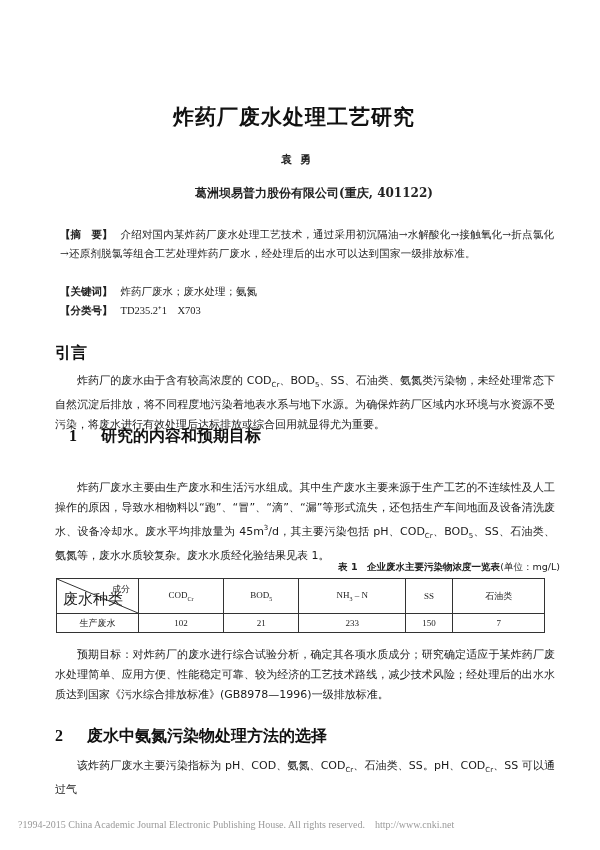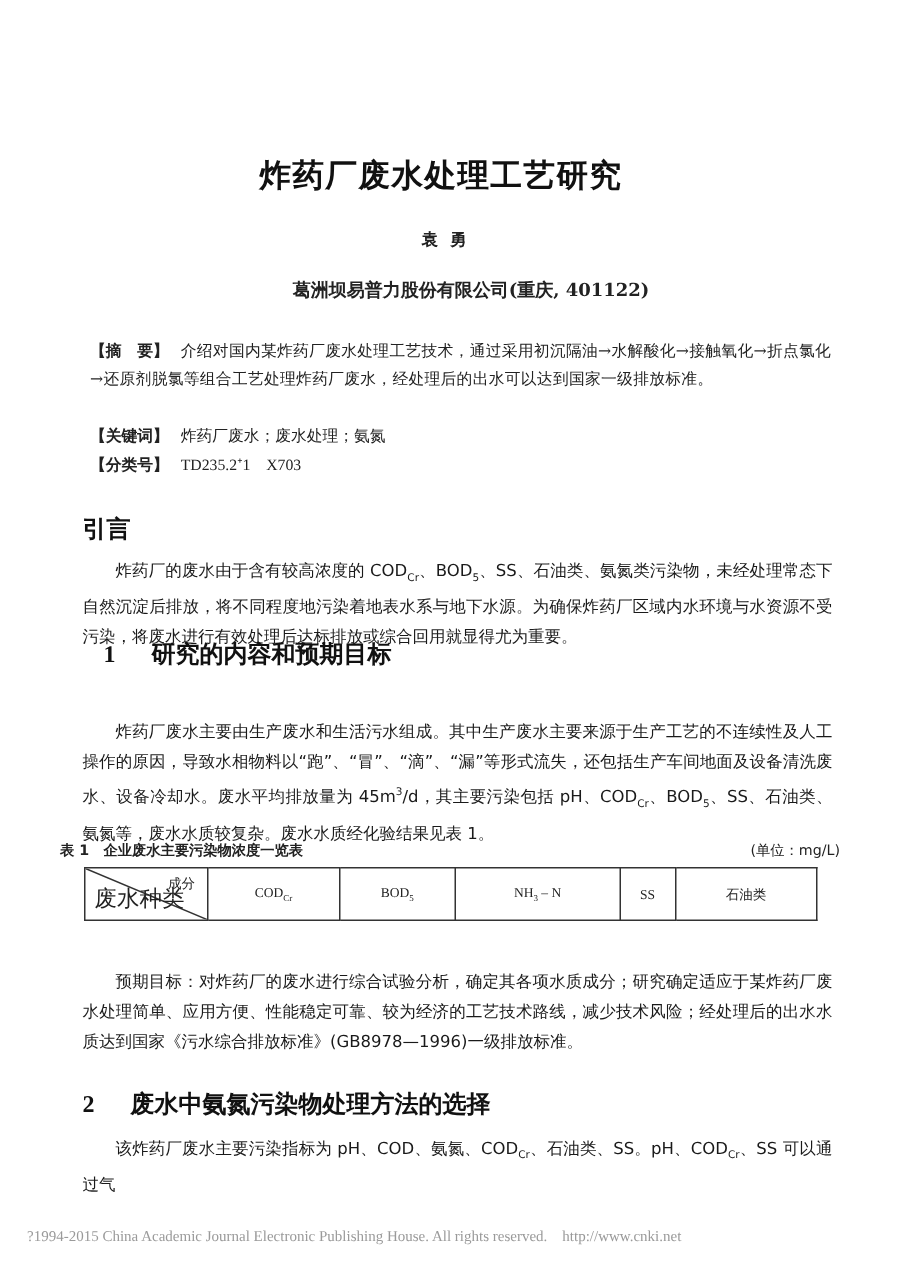--- a/index.html
+++ b/index.html
@@ -37,21 +37,21 @@
       position: absolute; left: 55px; width: 500px; font-size: 11px; line-height: 20px; color: #1a1a1a;
       text-indent: 22px; text-align: justify;
       font-family: "DejaVu Sans", "Liberation Sans", sans-serif;
     }
     .para sub { font-size: 7px; }
     .para sup { font-size: 7px; }
     .tbl-caption {
       position: absolute; top: 561px; left: 40px; width: 520px; font-size: 9.5px; font-weight: bold;
       font-family: "DejaVu Sans", "Liberation Sans", sans-serif; color: #222;
     }
-    .tbl-caption .cap { position: absolute; left: 0; width: 460px; text-align: left; }
+    .tbl-caption .cap { position: absolute; left: 0; width: 460px; text-align: right; }
     .tbl-caption .unit { position: absolute; right: 0; font-weight: normal; }
     table.data {
       position: absolute; top: 578px; left: 56px; width: 489px; border-collapse: collapse;
       font-size: 9px; color: #222; font-family: "Liberation Serif", serif;
       border: 1.5px solid #222;
     }
     table.data td, table.data th {
       border: 1px solid #333; text-align: center; font-weight: normal; padding: 0;
     }
     table.data tr.head td, table.data tr.head th { height: 34px; }
@@ -110,20 +110,28 @@
             </svg>
         <span class="diag-top">成分</span>
         <span class="diag-bot">废水种类</span>
       </th>
       <th><span>COD</span><sub>Cr</sub></th>
       <th><span>BOD</span><sub>5</sub></th>
       <th><span>NH</span><sub>3</sub><span> – N</span></th>
       <th><span>SS</span></th>
       <th class="cn"><span>石油类</span></th>
     </tr>
+    <tr class="row">
+      <td class="rowlabel">生产废水</td>
+      <td>102</td>
+      <td>21</td>
+      <td>233</td>
+      <td>150</td>
+      <td>7</td>
+    </tr>
   </tbody>
     </table>
 
   <div class="para" style="top:632px;margin-top:13px;">预期目标：对炸药厂的废水进行综合试验分析，确定其各项水质成分；研究确定适应于某炸药厂废水处理简单、应用方便、性能稳定可靠、较为经济的工艺技术路线，减少技术风险；经处理后的出水水质达到国家《污水综合排放标准》(GB8978—1996)一级排放标准。</div>
 
   <div class="h1" style="top:726px;">
     <span class="num">2</span><span>废水中氨氮污染物处理方法的选择</span>
   </div>
   <div class="para" style="top:756px;"><span>该炸药厂废水主要污染指标为 pH、COD、氨氮、COD</span><sub>Cr</sub><span>、石油类、SS。pH、COD</span><sub>Cr</sub><span>、SS 可以通过气</span></div>
 

